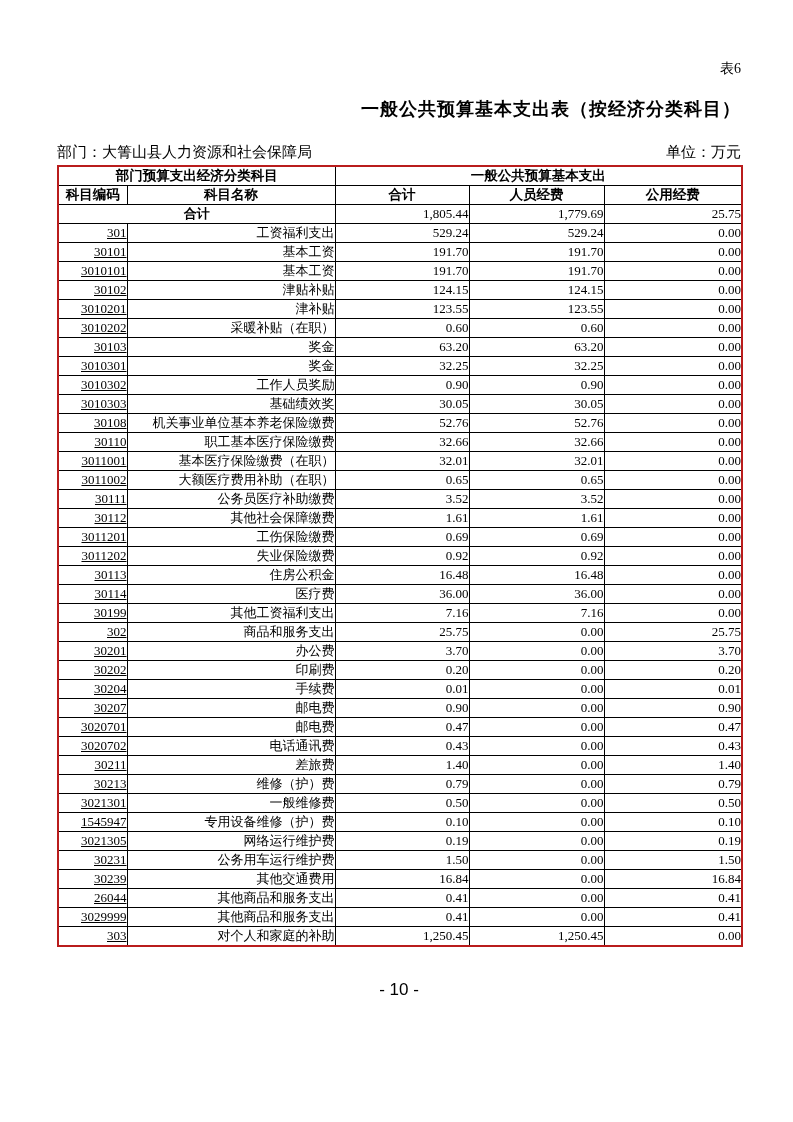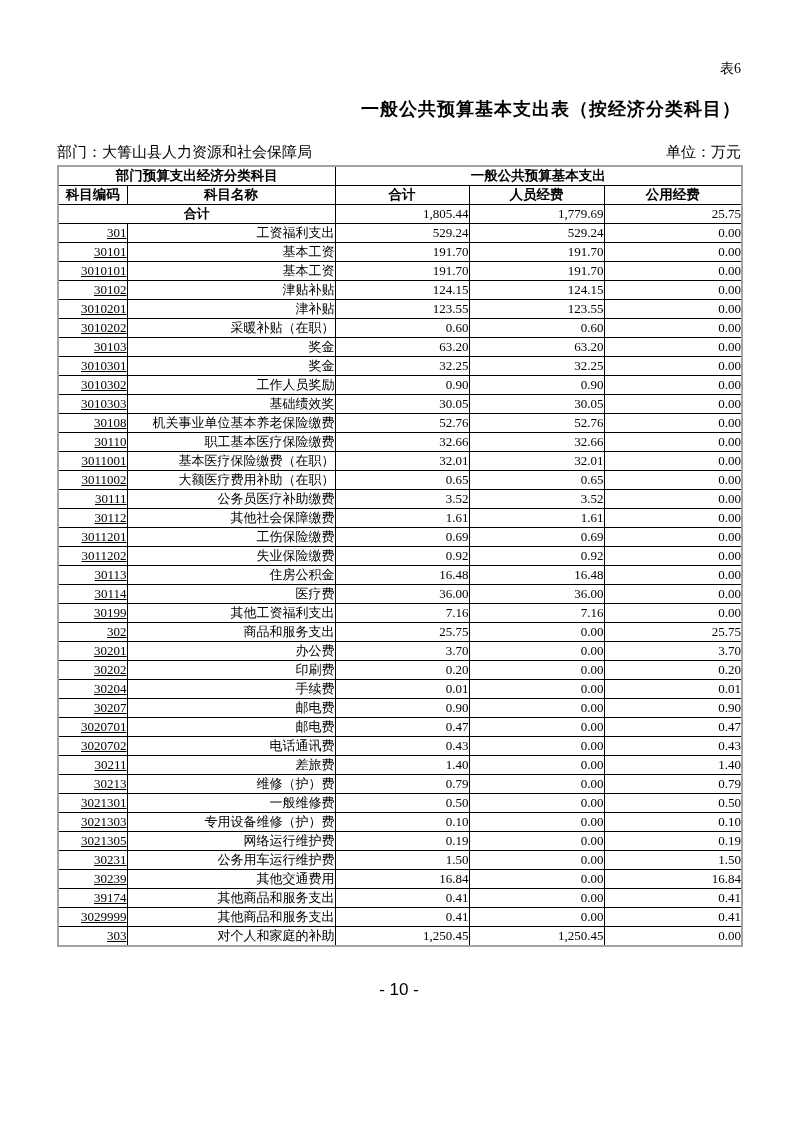--- a/index.html
+++ b/index.html
@@ -35,21 +35,21 @@
     justify-content: space-between;
     align-items: flex-end;
     font-size: 15px;
     line-height: 20px;
   }
   table.budget {
     width: 684px;
     height: 652px;
     border-collapse: collapse;
     table-layout: fixed;
-    border: 2px solid #a3a3a3;
+    border: 2px solid #b91c1c;
   }
   table.budget th, table.budget td {
     border: 1px solid #000;
     padding: 0;
     overflow: hidden;
     white-space: nowrap;
     vertical-align: middle;
   }
   table.budget th {
     font-family: "Liberation Sans", "DejaVu Sans", sans-serif;
@@ -327,21 +327,21 @@
           <td class="num">0.79</td>
         </tr>
         <tr>
           <td class="code">3021301</td>
           <td class="name">一般维修费</td>
           <td class="num">0.50</td>
           <td class="num">0.00</td>
           <td class="num">0.50</td>
         </tr>
         <tr>
-          <td class="code">3021303</td>
+          <td class="code">1545947</td>
           <td class="name">专用设备维修（护）费</td>
           <td class="num">0.10</td>
           <td class="num">0.00</td>
           <td class="num">0.10</td>
         </tr>
         <tr>
           <td class="code">3021305</td>
           <td class="name">网络运行维护费</td>
           <td class="num">0.19</td>
           <td class="num">0.00</td>
@@ -355,21 +355,21 @@
           <td class="num">1.50</td>
         </tr>
         <tr>
           <td class="code">30239</td>
           <td class="name">其他交通费用</td>
           <td class="num">16.84</td>
           <td class="num">0.00</td>
           <td class="num">16.84</td>
         </tr>
         <tr>
-          <td class="code">39174</td>
+          <td class="code">26044</td>
           <td class="name">其他商品和服务支出</td>
           <td class="num">0.41</td>
           <td class="num">0.00</td>
           <td class="num">0.41</td>
         </tr>
         <tr>
           <td class="code">3029999</td>
           <td class="name">其他商品和服务支出</td>
           <td class="num">0.41</td>
           <td class="num">0.00</td>

